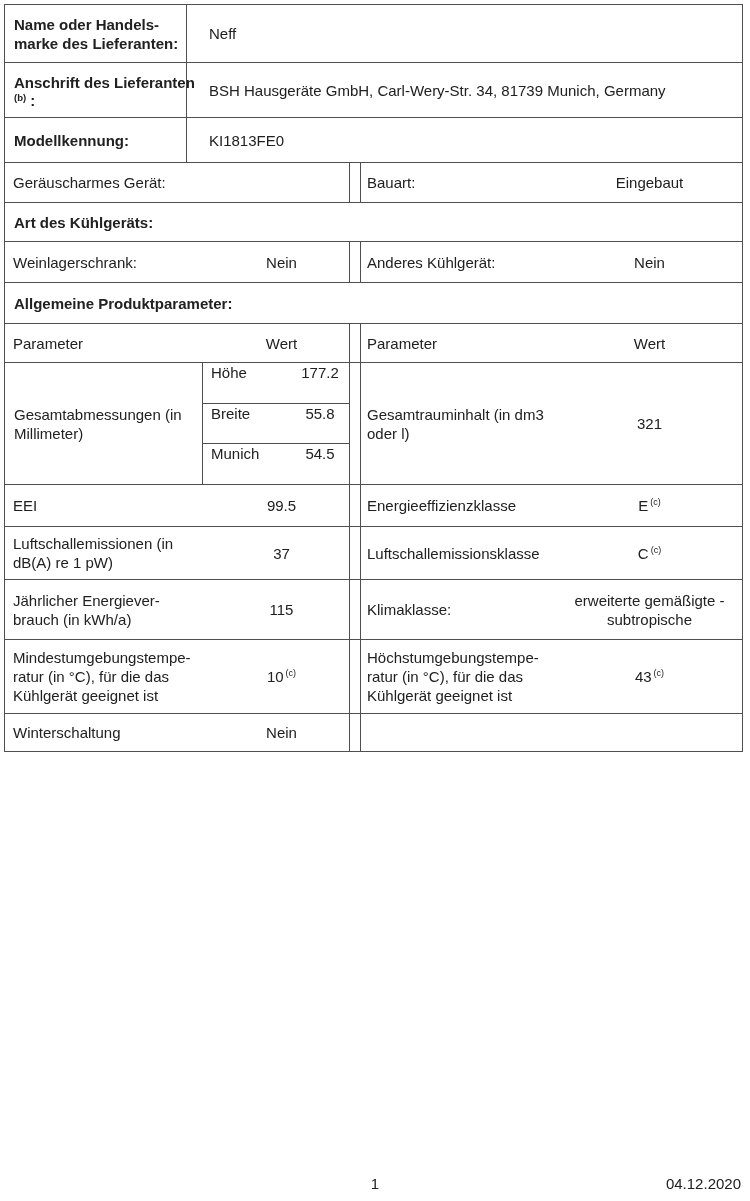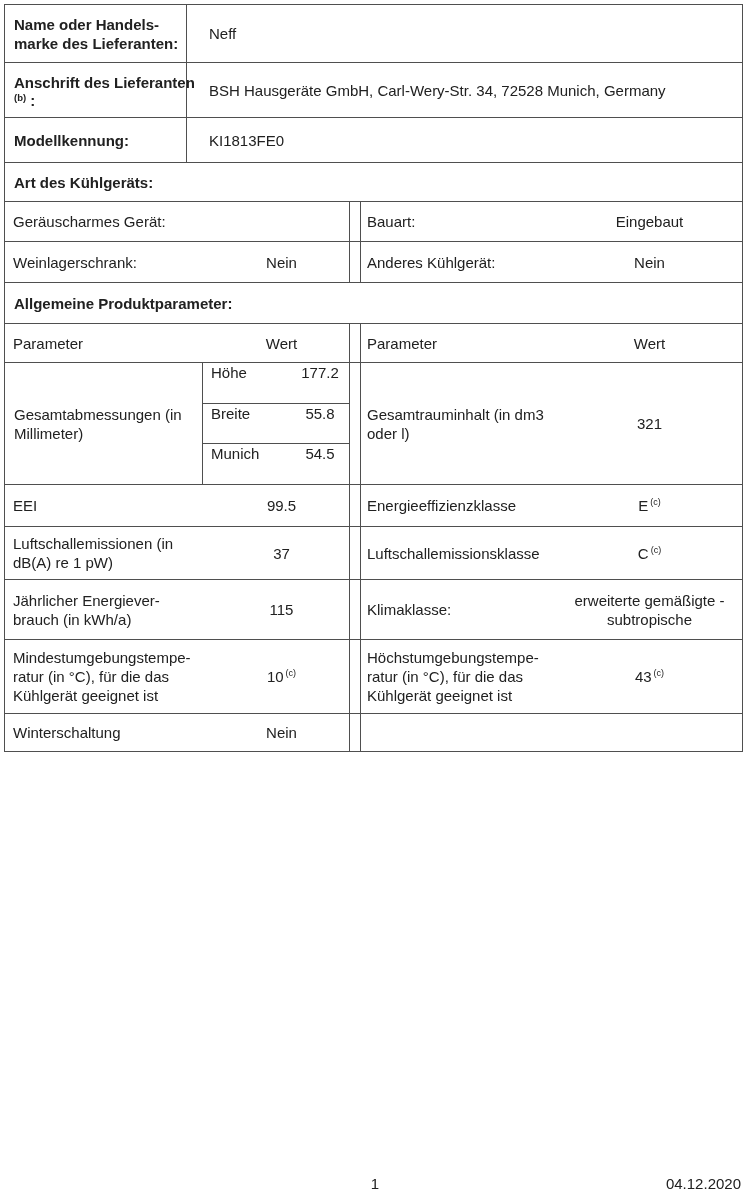--- a/index.html
+++ b/index.html
@@ -90,50 +90,50 @@
     </div>
 
     <div class="row bt" style="height:55px">
       <div class="lv-label">
         <span class="nowrap">Anschrift des Lieferanten</span>
         <span class="sup-line">
           <span class="sup-b">(b)</span>
           <span class="sup-colon">:</span>
         </span>
       </div>
-      <div class="lv-value">BSH Hausgeräte GmbH, Carl-Wery-Str. 34, 72528 Munich, Germany</div>
+      <div class="lv-value">BSH Hausgeräte GmbH, Carl-Wery-Str. 34, 81739 Munich, Germany</div>
     </div>
 
     <div class="row bt" style="height:45px">
       <div class="lv-label">
         <span class="nowrap">Modellkennung:</span>
       </div>
       <div class="lv-value">KI1813FE0</div>
     </div>
 
+    <div class="row bt" style="height:40px">
+      <div class="half-l">
+        <div class="cell-label">
+          <span class="nowrap">Geräuscharmes Gerät:</span>
+        </div>
+        <div class="cell-value"></div>
+      </div>
+      <div class="gap"></div>
+      <div class="half-r">
+        <div class="cell-label">
+          <span class="nowrap">Bauart:</span>
+        </div>
+        <div class="cell-value">
+          <span>Eingebaut</span>
+        </div>
+      </div>
+    </div>
+
     <div class="row section-row bt" style="height:39px">
       <span>Art des Kühlgeräts:</span>
-    </div>
-
-    <div class="row bt" style="height:40px">
-      <div class="half-l">
-        <div class="cell-label">
-          <span class="nowrap">Geräuscharmes Gerät:</span>
-        </div>
-        <div class="cell-value"></div>
-      </div>
-      <div class="gap"></div>
-      <div class="half-r">
-        <div class="cell-label">
-          <span class="nowrap">Bauart:</span>
-        </div>
-        <div class="cell-value">
-          <span>Eingebaut</span>
-        </div>
-      </div>
     </div>
 
     <div class="row bt" style="height:41px">
       <div class="half-l">
         <div class="cell-label">
           <span class="nowrap">Weinlagerschrank:</span>
         </div>
         <div class="cell-value">
           <span>Nein</span>
         </div>

